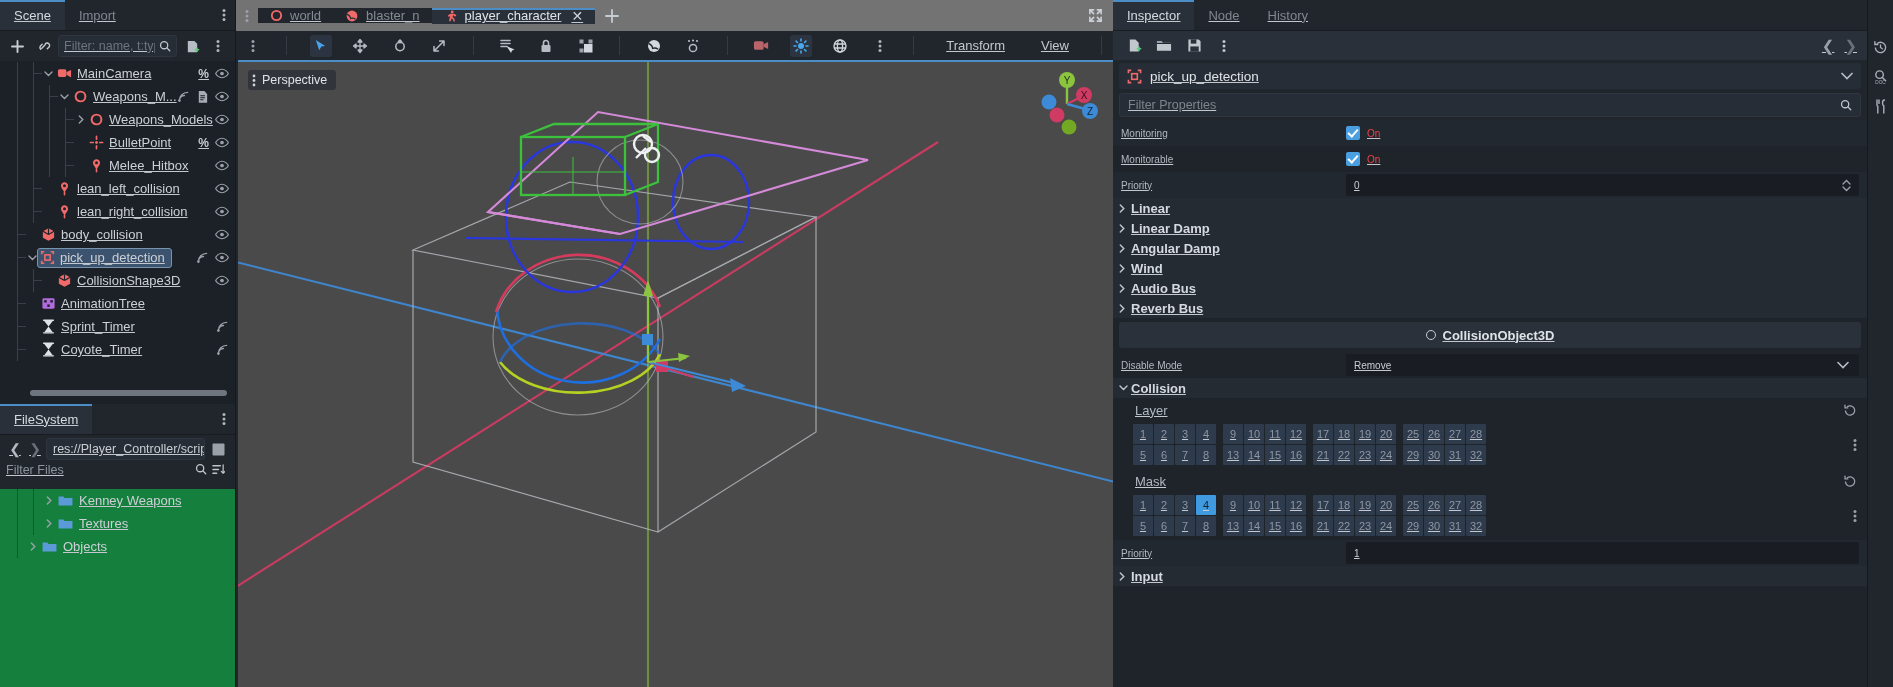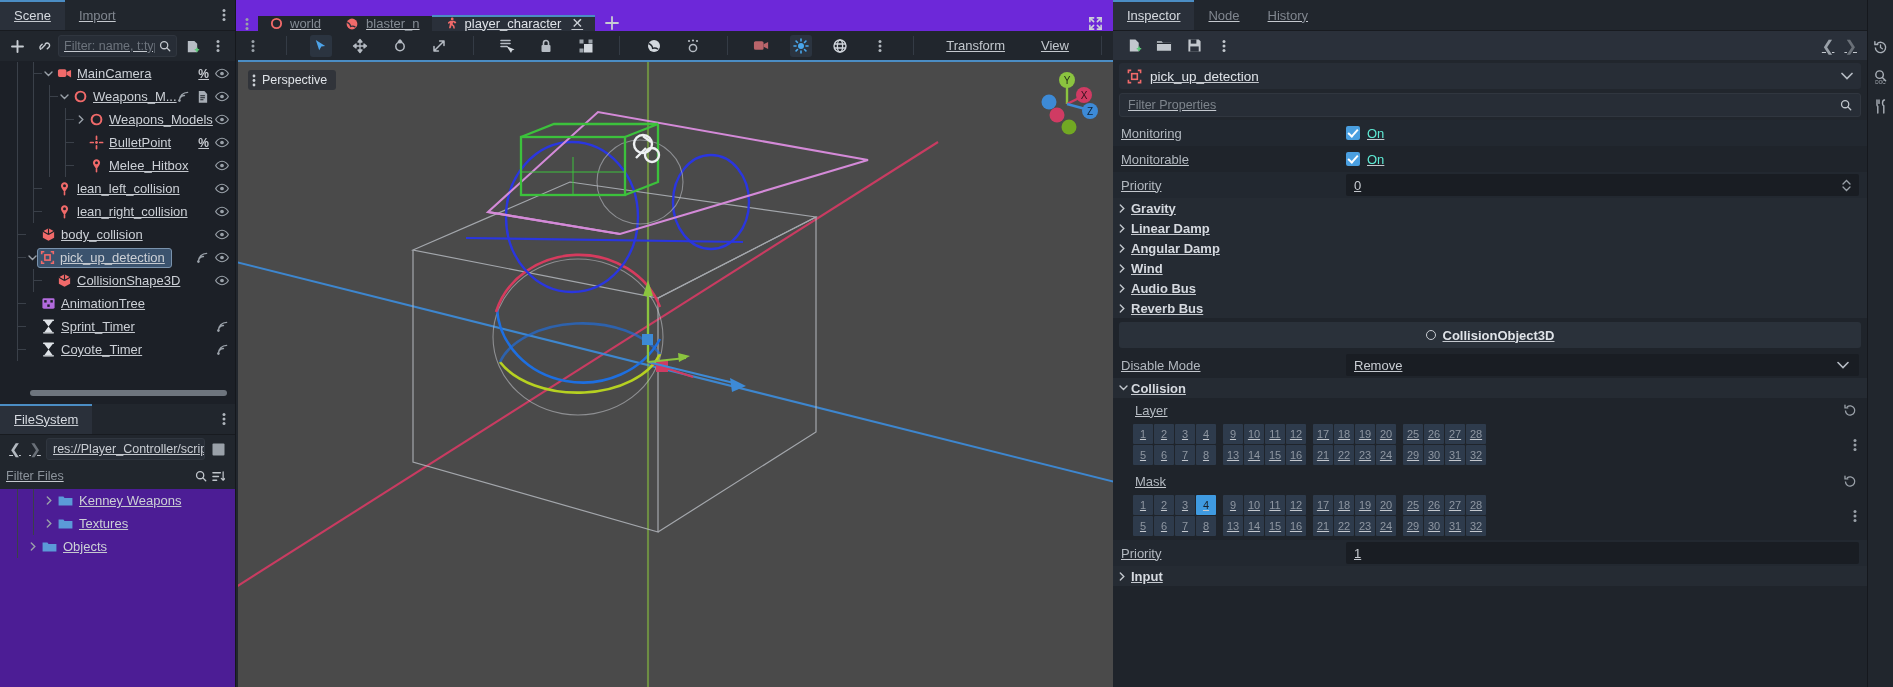--- a/index.html
+++ b/index.html
@@ -66,27 +66,27 @@
   #filesystem-dock { flex: 1; background: #21262d; display: flex; flex-direction: column; }
   #fs-path {
     height: 28px; display: flex; align-items: center; gap: 2px; padding: 0 6px;
   }
   .navarrow { width: 18px; height: 20px; display:flex; align-items:center; justify-content:center; color: #b3b9c0; font-size: 14px; }
   .path-field {
     flex: 1; height: 22px; background: #272d36; border: 1px solid #30363f; border-radius: 3px;
     display: flex; align-items: center; padding: 0 6px; color: #c9cdd3; font-size: 12.5px;
     overflow: hidden; white-space: nowrap;
   }
-  #fs-filter { height: 26px; display: flex; align-items: center; padding: 0 6px; gap: 5px; }
-  #fs-tree { flex: 1; background: #4c1d95; overflow: hidden; }
+  #fs-filter { height: 26px; display: flex; align-items: flex-start; padding: 0 6px; gap: 5px; }
+  #fs-tree { flex: 1; background: #15803d; overflow: hidden; }
   .fs-row { height: 23px; display: flex; align-items: center; white-space: nowrap; position: relative; }
 
   
   #center { width: 877px; height: 687px; display: flex; flex-direction: column; background: #21262d; }
-  #scene-tabs { height: 31px; display: flex; align-items: flex-end; background: #6d28d9; }
+  #scene-tabs { height: 31px; display: flex; align-items: center; background: #737373; }
   .kebab { width: 22px; display:flex; align-items:center; justify-content:center; }
   .sc-tab {
     display: flex; align-items: center; gap: 7px; padding: 0 12px; font-size: 13px;
     color: #848b94; position: relative; cursor: default; background: #21262d;
   }
   .sc-tab.active { background: #2a303a; color: #dfe3e8; }
   .sc-tab.active::before{ content:""; position:absolute; left:0; right:0; top:0; height:2px; background:#4b8dc4;}
   .sc-close { color: #cdd2d8; font-size: 14px; margin-left: 3px; }
   #viewport-toolbar { height: 29px; display: flex; align-items: center; gap: 18px; padding: 0 6px; background: #21262d; }
   .vsep { width: 1px; height: 19px; background: #343b45; margin: 0 5px; }
@@ -107,32 +107,32 @@
   #insp-node {
     height: 26px; margin: 3px 6px 0 6px; background: #272d36; border-radius: 3px;
     display: flex; align-items: center; gap: 8px; padding: 0 8px; color: #dfe3e8; font-size: 13.5px;
   }
   #insp-filter {
     height: 24px; margin: 4px 6px 3px 6px; background: #272d36; border: 1px solid #30363f; border-radius: 3px;
     display: flex; align-items: center; padding: 0 8px; color: #7d848c; font-size: 12.5px;
   }
   #props { flex: 1; overflow: hidden; background: #1f242b; }
   .prop-row {
-    height: 26px; display: flex; align-items: center; padding-left: 8px; font-size: 13px;
+    height: 26px; display: flex; align-items: center; padding-left: 8px; font-size: 10px;
   }
   .prop-row.alt { background: #222830; }
   .prop-name { color: #b2b8bf; width: 225px; flex-shrink: 0; }
   .prop-val { flex: 1; display: flex; align-items: center; gap: 7px; color: #c9cdd3; }
   .prop-val.field { background: #191d23; height: 22px; border-radius: 2px; padding-left: 8px; margin-right: 8px;}
   .cb { width: 14px; height: 14px; background: #4a9fe0; border-radius: 2px; position: relative; }
   .cb::after {
     content: ""; position: absolute; left: 4px; top: 1px; width: 4px; height: 8px;
     border: solid #fff; border-width: 0 2px 2px 0; transform: rotate(42deg);
   }
-  .on-lbl { color: #5eead4; }
+  .on-lbl { color: #ef4444; }
   .group-row {
     height: 20px; display: flex; align-items: center; gap: 3px; padding-left: 6px;
     font-weight: bold; color: #d6dae0; font-size: 13px; background: #252b33;
   }
   .group-row .arr { font-size: 9px; color: #b9bfc6; width: 9px; }
   .cat-row {
     height: 26px; margin: 4px 6px; background: #2a313a; border-radius: 3px;
     display: flex; align-items: center; justify-content: center; gap: 7px;
     font-weight: bold; color: #dfe3e8; font-size: 13px;
   }
@@ -1020,21 +1020,21 @@
               </svg>
             </span>
           </div>
         </div>
         <div class="group-row">
           <span class="arr">
             <svg width="6" height="9" viewBox="0 0 6 9">
               <path d="M1.3 1l3.5 3.5L1.3 8" stroke="#c2c7cd" stroke-width="1.4" fill="none" stroke-linecap="round"></path>
             </svg>
           </span>
-          <span>Gravity</span>
+          <span>Linear</span>
         </div>
         <div class="group-row">
           <span class="arr">
             <svg width="6" height="9" viewBox="0 0 6 9">
               <path d="M1.3 1l3.5 3.5L1.3 8" stroke="#c2c7cd" stroke-width="1.4" fill="none" stroke-linecap="round"></path>
             </svg>
           </span>
           <span>Linear Damp</span>
         </div>
         <div class="group-row">

